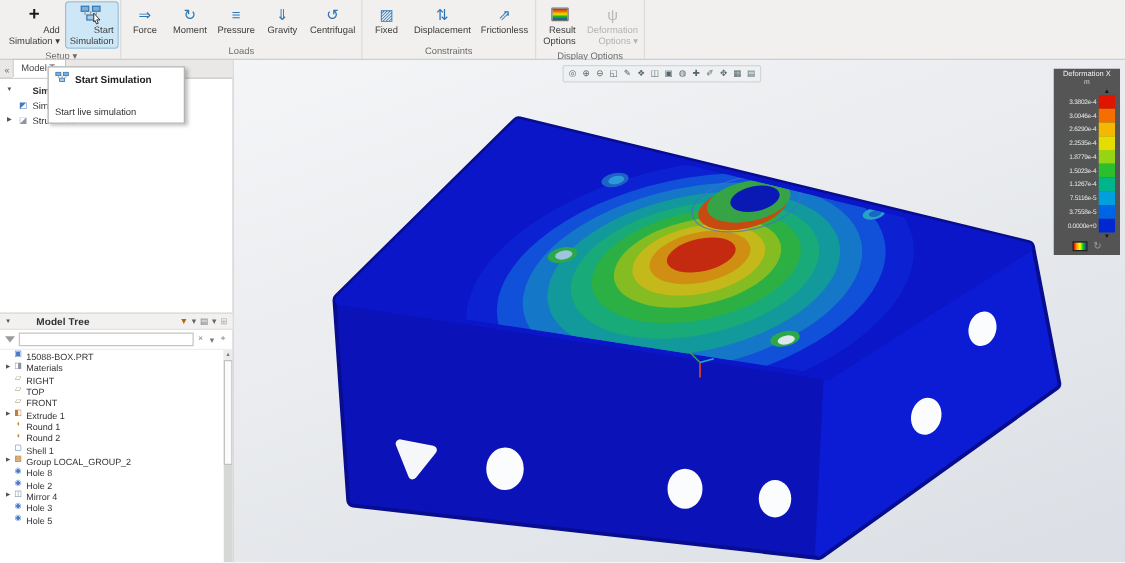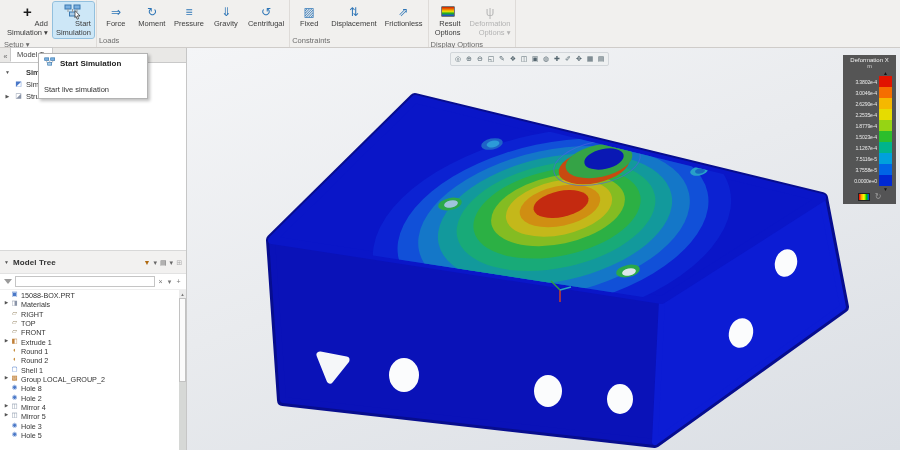--- a/index.html
+++ b/index.html
@@ -14,21 +14,21 @@
   .rbtns{flex:1;display:flex;align-items:flex-start;gap:2px;padding-top:2px;}
   .rbtn{display:flex;flex-direction:column;align-items:center;min-width:34px;
         padding:1px 3px;border-radius:2px;}
   .rbtn .ricon{height:17px;display:flex;align-items:center;justify-content:center;
                font-size:12px;color:#2e75b6;}
   .ricon.plus{font-size:15px;font-weight:bold;color:#1a1a1a;}
   .ricon.gray{color:#b9b9b9;}
   .rlabel{font-size:7.5px;color:#3c3c3c;text-align:right;line-height:1.15;white-space:pre-line;}
   .rlabel.disabled{color:#b3b3b3;}
   .rbtn.active{background:#cde7f7;outline:1px solid #92c0de;}
-  .rgl{height:13px;font-size:7.5px;color:#6b6b6b;text-align:left;line-height:13px;}
+  .rgl{height:13px;font-size:7.5px;color:#6b6b6b;text-align:center;line-height:13px;}
   .rainbow{width:14px;height:11px;border:1px solid #777;border-radius:1px;
            background:linear-gradient(180deg,#d02000 0%,#f08000 28%,#f0e000 48%,#20b020 70%,#2040e0 100%);}
 
   
   .main{display:flex;height:402px;position:relative;}
   .sidebar{width:187px;background:#fff;border-right:1px solid #c6c6c6;
            display:flex;flex-direction:column;}
   .tabs{height:15px;background:#e9e8e6;display:flex;align-items:flex-end;
         border-bottom:1px solid #c9c9c9;padding-left:1px;font-size:7.5px;color:#444;}
   .collapse{width:9px;text-align:center;font-size:7px;color:#666;padding-bottom:2px;}
@@ -36,22 +36,22 @@
   .tab.active{background:#fff;border:1px solid #c9c9c9;border-bottom:1px solid #fff;}
   .tab-spacer{width:40px;height:100%;}
   .star{color:#e8a020;font-size:7px;}
 
   .simtree{height:187px;padding-top:3px;font-size:7.5px;color:#333;}
   .srow{display:flex;align-items:center;height:12px;padding-left:4px;gap:3px;}
   .srow .exp{width:7px;font-size:5px;color:#555;text-align:center;}
   .srow .ticon{width:9px;text-align:center;font-size:7px;}
   .bold{font-weight:bold;}
 
-  .mthead{height:24px;background:#f2f1f0;border-top:1px solid #d8d8d8;border-bottom:1px solid #e2e2e2;
-          display:flex;align-items:center;font-size:8px;color:#333;padding:0 4px;gap:4px;}
+  .mthead{height:14px;background:#f2f1f0;border-top:1px solid #d8d8d8;border-bottom:1px solid #e2e2e2;
+          display:flex;align-items:center;font-size:8px;color:#333;padding:0 4px;gap:20px;}
   .mthead .caret{font-size:5px;color:#555;}
   .mthead .title{font-weight:bold;letter-spacing:.1px;}
   .mth-icons{margin-left:auto;display:flex;align-items:center;gap:3px;}
   .mth-icons span{font-size:7px;line-height:1;}
 
   .filterrow{height:16px;display:flex;align-items:center;gap:2px;padding:0 4px;border-bottom:1px solid #efefef;}
   .funnel{width:0;height:0;border-left:4px solid transparent;border-right:4px solid transparent;
           border-top:5px solid #9a9a9a;margin-right:1px;}
   .filterrow input{flex:1;height:11px;border:1px solid #c5c5c5;font-size:7px;padding:0 2px;outline:none;}
   .fbtn{font-size:7px;color:#777;width:7px;text-align:center;}
@@ -336,25 +336,20 @@
               <span class="ticon" style="color: rgb(74, 120, 200);">◉</span>
               <span class="tlabel">Hole 2</span>
             </div>
 
             <div class="trow">
               <span class="exp">▶</span>
               <span class="ticon" style="color: rgb(122, 138, 160);">◫</span>
               <span class="tlabel">Mirror 4</span>
             </div>
 
-            <div class="trow">
-              <span class="exp">▶</span>
-              <span class="ticon" style="color: rgb(122, 138, 160);">◫</span>
-              <span class="tlabel">Mirror 5</span>
-            </div>
 
             <div class="trow">
               <span class="exp"></span>
               <span class="ticon" style="color: rgb(74, 120, 200);">◉</span>
               <span class="tlabel">Hole 3</span>
             </div>
 
 
             <div class="trow">
               <span class="exp"></span>

